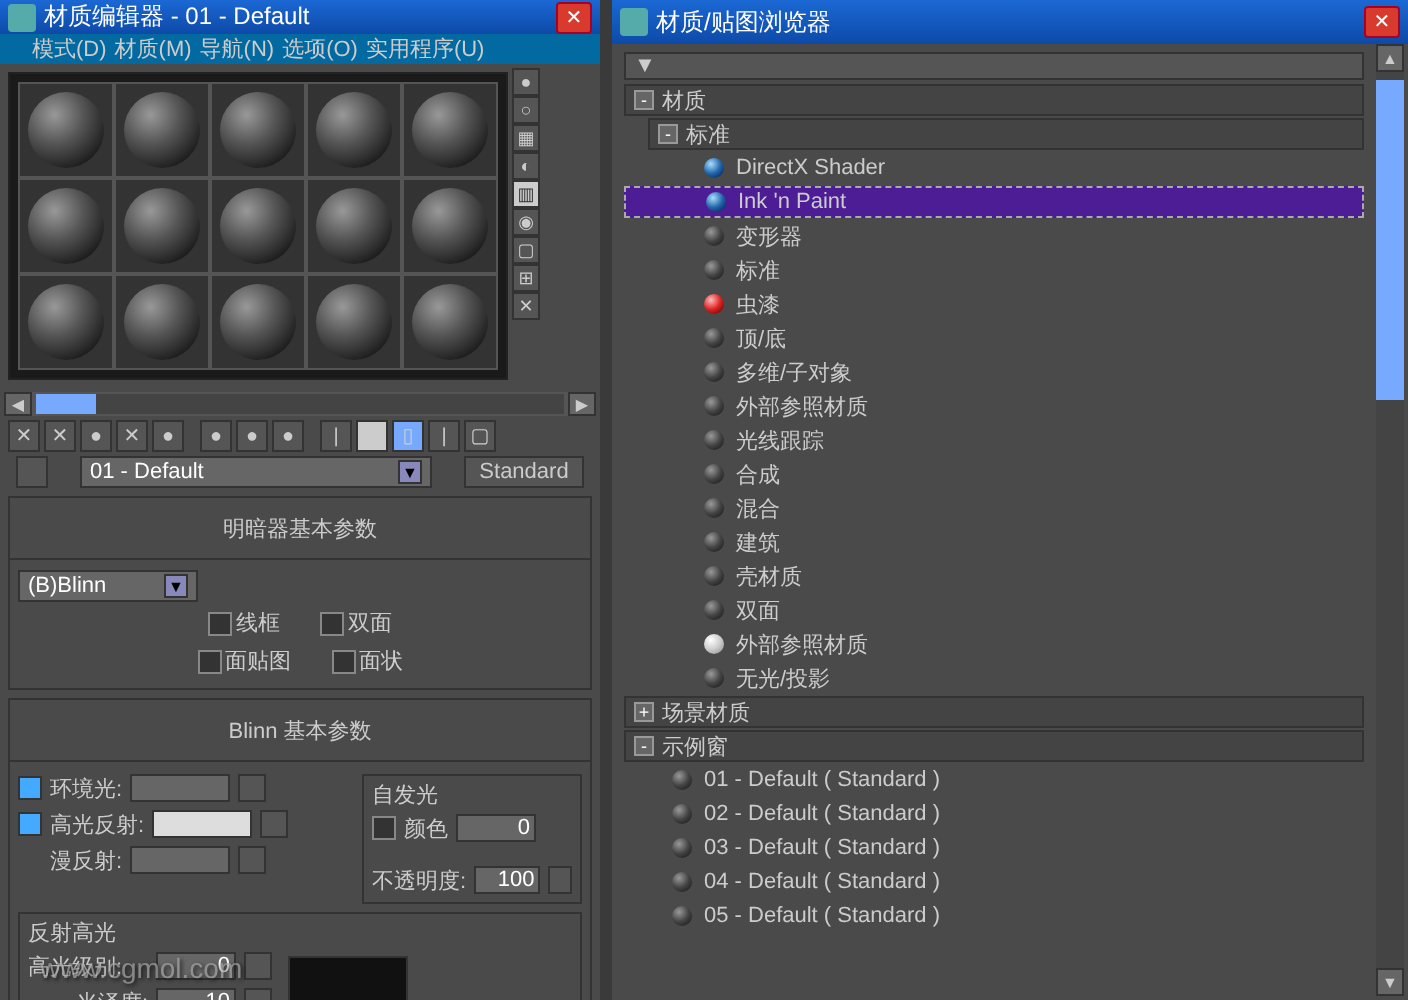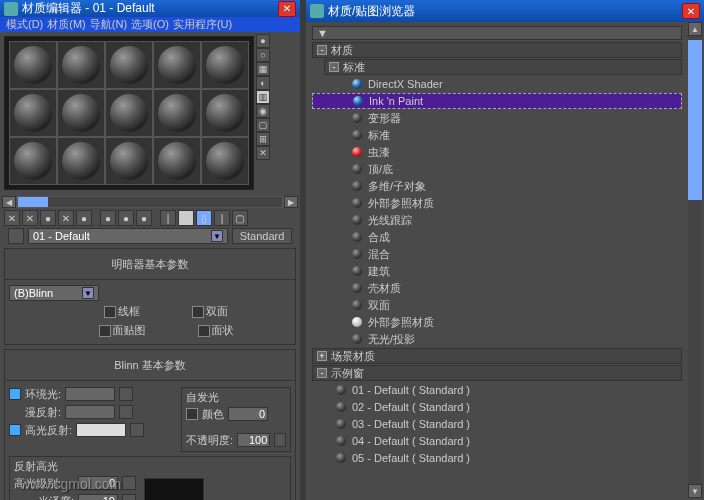--- a/index.html
+++ b/index.html
@@ -4,34 +4,34 @@
 <style>
 * { box-sizing: border-box; margin: 0; padding: 0; }
 body { width: 704px; height: 500px; background: #3a3a3a; font-family: sans-serif; font-size: 11px; color: #ccc; overflow: hidden; }
 .container { display: flex; height: 100%; }
 .panel-left { width: 300px; background: #4a4a4a; display: flex; flex-direction: column; }
 .panel-right { flex: 1; background: #4a4a4a; display: flex; flex-direction: column; margin-left: 6px; }
 .titlebar { background: linear-gradient(#1b68d4, #0d4aa8); height: 22px; display: flex; align-items: center; padding: 0 4px; color: #fff; font-size: 12px; }
 .titlebar .spacer { flex: 1; }
 .titlebar .close-btn { width: 18px; height: 16px; background: #d83b2e; border: 1px solid #a02; display: flex; align-items: center; justify-content: center; color: #fff; font-size: 10px; border-radius: 2px; }
 .titlebar .sys-icon { width: 14px; height: 14px; margin-right: 4px; border-radius: 2px; background: #5aa; }
-.menubar { background: #1d4ed8; height: 18px; display: flex; align-items: center; padding: 0 6px; gap: 4px; font-size: 11px; }
+.menubar { background: #0369a1; height: 18px; display: flex; align-items: center; padding: 0 16px; gap: 4px; font-size: 11px; }
 .menubar span { cursor: default; }
 .slot-grid { background: #1a1a1a; padding: 4px; border: 1px solid #222; margin: 2px; }
 .slot-row { display: flex; }
 .slot { width: 48px; height: 48px; background: #333; border: 1px solid #555; display: flex; align-items: center; justify-content: center; }
 .slot-sphere { width: 38px; height: 38px; border-radius: 50%; background: radial-gradient(circle at 35% 30%, #999, #555 40%, #1a1a1a 80%); }
 .scroll-row { display: flex; height: 14px; background: #555; margin: 2px; align-items: center; }
 .scroll-left, .scroll-right { width: 14px; height: 12px; background: #666; border: 1px solid #333; display: flex; align-items: center; justify-content: center; font-size: 8px; }
 .scroll-track { flex: 1; background: #444; height: 10px; margin: 0 2px; }
 .scroll-thumb { width: 30px; height: 10px; background: #77aaff; }
 .toolbar { height: 20px; background: #4a4a4a; display: flex; align-items: center; gap: 2px; padding: 0 4px; }
 .tool-btn { width: 16px; height: 16px; background: #555; border: 1px solid #333; display: flex; align-items: center; justify-content: center; font-size: 10px; }
 .tool-sep { width: 4px; }
-.name-row { display: flex; align-items: flex-end; gap: 4px; padding: 2px 8px; height: 22px; }
+.name-row { display: flex; align-items: flex-end; gap: 16px; padding: 2px 8px; height: 22px; }
 .dropper { width: 16px; height: 16px; background: #555; border: 1px solid #333; }
 .dropdown { flex: 1; background: #666; border: 1px solid #333; height: 16px; display: flex; align-items: center; padding: 0 4px; color: #fff; }
 .dropdown .arrow { margin-left: auto; background: #88b; width: 12px; height: 12px; display: flex; align-items: center; justify-content: center; color: #000; font-size: 8px; border: 1px solid #333; }
 .type-btn { width: 60px; height: 16px; background: #555; border: 1px solid #333; display: flex; align-items: center; justify-content: center; }
 .rollout { margin: 2px 4px; }
 .rollout-hdr { background: #4a4a4a; border: 1px solid #333; height: 32px; display: flex; align-items: center; justify-content: center; font-size: 11px; }
 .rollout-body { background: #4a4a4a; border: 1px solid #333; border-top: none; padding: 4px; }
 .param-row { display: flex; align-items: center; gap: 4px; height: 18px; }
 .checkbox { width: 12px; height: 12px; border: 1px solid #888; background: #333; display: inline-block; }
 .label { white-space: nowrap; }
@@ -47,21 +47,21 @@
 .ball.red { background: radial-gradient(circle at 35% 30%, #fbb, #d22 50%, #400); }
 .ball.white { background: radial-gradient(circle at 35% 30%, #fff, #ccc 50%, #888); }
 .tree-item.sel { background: #4c1d95; border: 1px dashed #aaa; }
 .sample-row { height: 16px; display: flex; align-items: center; padding-left: 24px; gap: 6px; margin: 1px 4px; }
 .watermark { position: absolute; left: 20px; top: 476px; color: #a3a3a3; font-size: 14px; opacity: 0.7; text-shadow: 1px 1px 2px #000; }
 .right-scroll { position: absolute; right: 2px; top: 22px; bottom: 2px; width: 14px; background: #5a5a65; display: flex; flex-direction: column; }
 .right-scroll .arr { height: 14px; background: #666; border: 1px solid #333; display: flex; align-items: center; justify-content: center; font-size: 8px; }
 .right-scroll .trk { flex: 1; background: #444; }
 .right-scroll .thmb { height: 160px; background: #77aaff; margin-top: 4px; }
 .checkbox-row { display: flex; justify-content: center; gap: 20px; padding: 2px; }
-.checkbox-row .grp { display: flex; align-items: center; gap: 2px; margin-left: 32px; }
+.checkbox-row .grp { display: flex; align-items: center; gap: 2px; }
 .group-box { border: 1px solid #333; padding: 2px 4px; margin: 2px 0; }
 .col2 { display: flex; gap: 8px; }
 .left-side-icons { width: 14px; display: flex; flex-direction: column; gap: 0; }
 .slot-wrap { display: flex; margin: 2px; }
 .si { width: 14px; height: 14px; border: 1px solid #333; background: #555; display: flex; align-items: center; justify-content: center; font-size: 9px; }
 .si.lit { background: #ccc; color: #333; }
 </style>
 </head>
 <body>
 
@@ -224,29 +224,29 @@
       <div class="rollout-body">
         <div class="col2">
           <div style="flex:1">
             <div class="param-row">
               <span style="width:12px;height:12px;background:#4af;border:1px solid #333"></span>
               <span class="label">环境光:</span>
               <span class="swatch"></span>
               <span class="map-btn"></span>
             </div>
             <div class="param-row">
+              <span style="width:12px;height:12px;background:#4af;border:1px solid #333"></span>
+              <span class="label">高光反射:</span>
+              <span class="swatch" style="background:#ddd"></span>
+              <span class="map-btn"></span>
+            </div>
+            <div class="param-row">
               <span style="width:12px"></span>
               <span class="label">漫反射:</span>
               <span class="swatch"></span>
-              <span class="map-btn"></span>
-            </div>
-            <div class="param-row">
-              <span style="width:12px;height:12px;background:#4af;border:1px solid #333"></span>
-              <span class="label">高光反射:</span>
-              <span class="swatch" style="background:#ddd"></span>
               <span class="map-btn"></span>
             </div>
           </div>
           <div class="group-box" style="width:110px">
             <div class="label">自发光</div>
             <div class="param-row">
               <span class="checkbox"></span>
               <span class="label">颜色</span>
               <span class="spinner">0</span>
             </div>

